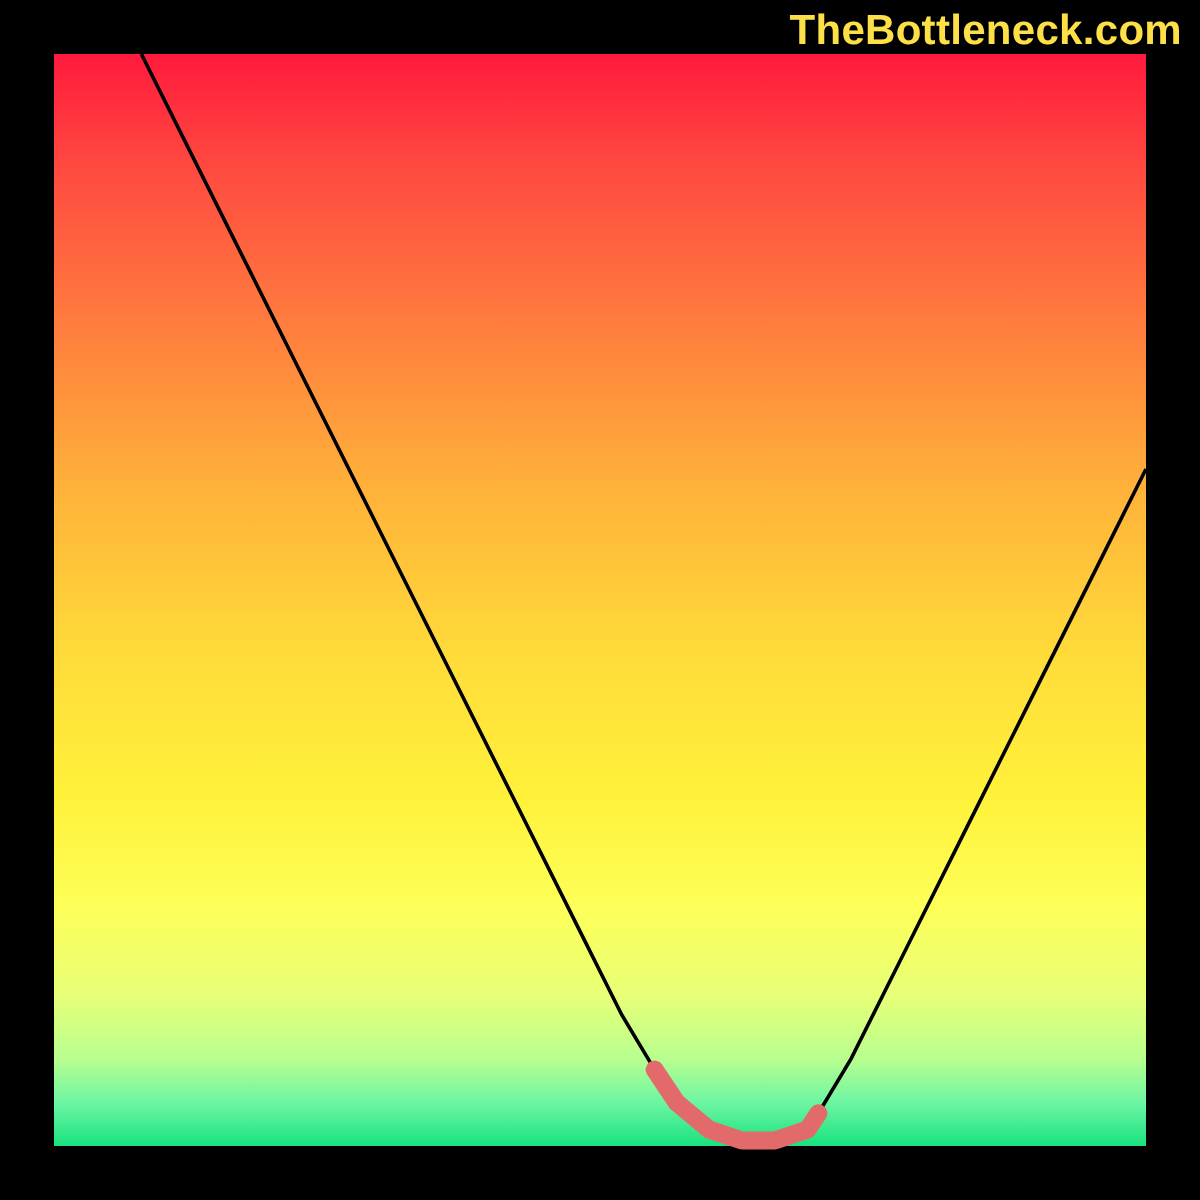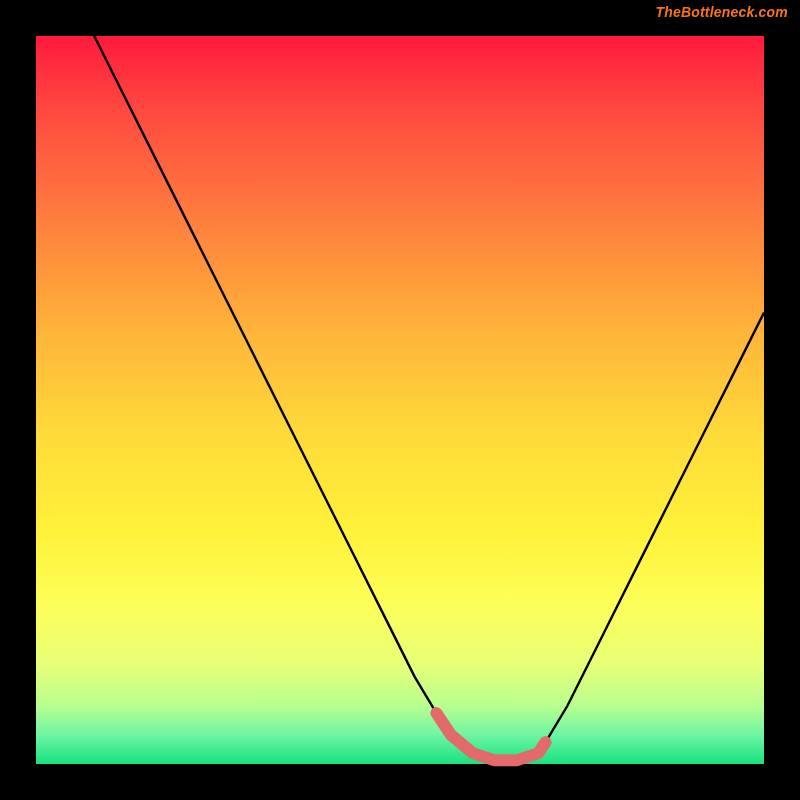--- a/index.html
+++ b/index.html
@@ -12,27 +12,26 @@
   }
   .container {
     position: relative;
     width: 800px;
     height: 800px;
   }
   .watermark {
     position: absolute;
     top: 4px;
     right: 12px;
-    color: #f97316;
+    color: #fde047;
     font-family: Arial, Helvetica, sans-serif;
-    font-size: 14px;
+    font-size: 28px;
     font-weight: 600;
     letter-spacing: 0.2px;
     z-index: 10;
-    font-style: italic;
   }
   .plot-area {
     position: absolute;
     left: 36px;
     top: 36px;
     width: 728px;
     height: 728px;
     background: linear-gradient(to bottom,
       #ff1a3c 0%,
       #ff4840 10%,

